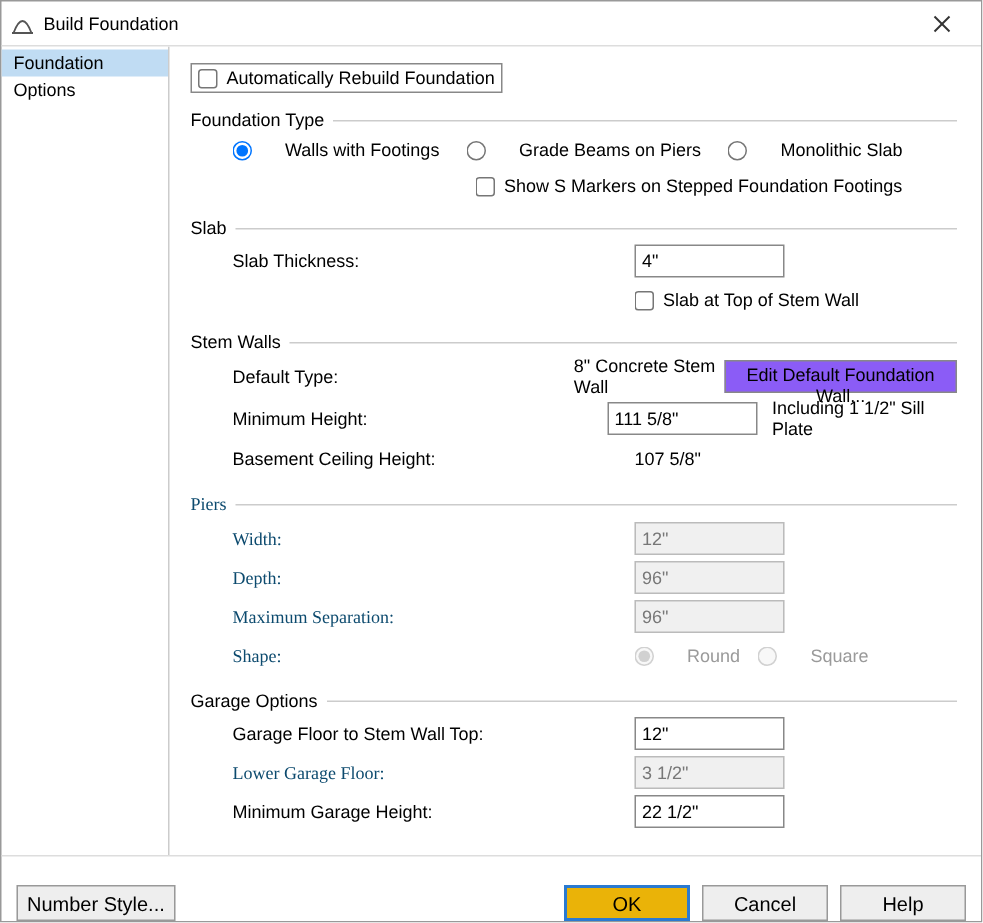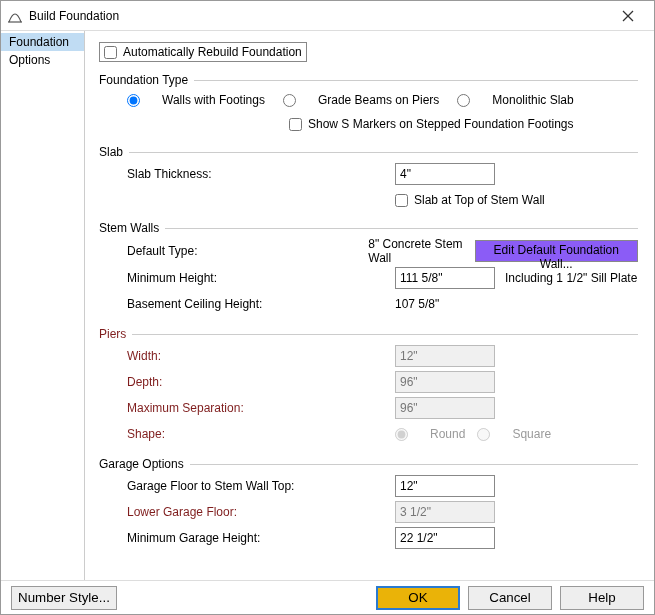--- a/index.html
+++ b/index.html
@@ -11,21 +11,21 @@
     background: #fff;
     width: 655px; height: 615px;
     overflow: hidden;
   }
   .window { width: 655px; height: 615px; border: 1px solid #999; display: flex; flex-direction: column; background: #fff; }
   .titlebar { height: 30px; display: flex; align-items: center; padding: 12px 6px; border-bottom: 1px solid #ddd; }
   .titlebar .icon { width: 16px; height: 16px; margin-right: 6px; display:flex; align-items:center; }
   .titlebar .title { flex: 1; }
   .titlebar .close { width: 40px; text-align: center; font-size: 14px; cursor: default; }
   .body { flex: 1; display: flex; overflow: hidden; }
-  .sidebar { width: 84px; border-right: 1px solid #ccc; padding: 2px 0; display:flex; flex-direction:column; }
+  .sidebar { width: 112px; border-right: 1px solid #ccc; padding: 2px 0; display:flex; flex-direction:column; }
   .sidebar-item { padding: 2px 8px; cursor: default; }
   .sidebar-item.selected { background: #c0dcf3; }
   .sidebar-spacer { flex:1; }
   .content { flex: 1; padding: 8px 16px 0 14px; overflow:auto; }
   .row { display: flex; align-items: center; margin: 2px 0; min-height: 22px; }
   .checkbox { display:inline-flex; align-items:center; gap:6px; }
   .checkbox input { margin:0; }
   .boxed { border:1px solid #888; padding:2px 4px; }
   .group-header { display:flex; align-items:center; margin-top:10px; margin-bottom:2px; }
   .group-header .label { white-space:nowrap; padding-right:6px; }
@@ -36,23 +36,23 @@
   .radio { display:inline-flex; align-items:center; gap:22px; }
   .radio input { margin:0; }
   .form-row { display:flex; align-items:center; min-height:26px; }
   .form-label { width: 175px; }
   .form-label.ind { padding-left:28px; width:296px; }
   .num-input { width: 100px; height:22px; border:1px solid #888; padding:0 4px; font: inherit; }
   .num-input.disabled { background:#f0f0f0; color:#777; border-color:#bbb; }
   .static-val { color:#000; }
   .btn { border:1px solid #888; background:#8b5cf6; padding:2px 8px; font:inherit; cursor:default; height:22px; display:inline-flex; align-items:flex-start; }
   .after-text { margin-left:10px; }
-  .disabled-text { color:#7f1d1d; }
+  .disabled-text { color:#0c4a6e;font-family:Liberation Serif, serif; }
   .disabled-radio { color:#9a9a9a; }
-  .footer { height: 34px; border-top:1px solid #ddd; display:flex; align-items:center; padding:0 10px; gap:8px; }
+  .footer { height: 44px; border-top:1px solid #ddd; display:flex; align-items:flex-end; padding:0 10px; gap:8px; }
   .footer .spacer { flex:1; }
   .footer .fbtn { min-width: 84px; height:24px; border:1px solid #999; background:#eee; display:inline-flex; align-items:center; justify-content:center; cursor:default; }
   .footer .fbtn.ok { border:2px solid #2a7ad1; background:#eab308; }
   .slab-check-row { padding-left: 296px; }
   svg { display:block; }
 </style>
 </head>
 <body>
 
 <div class="window">

